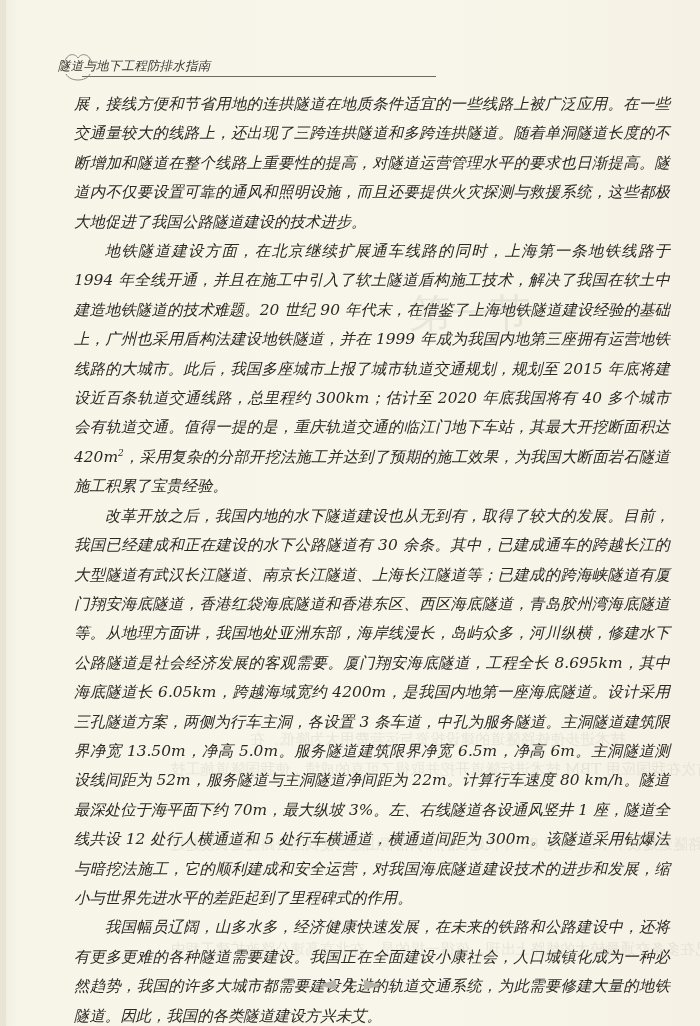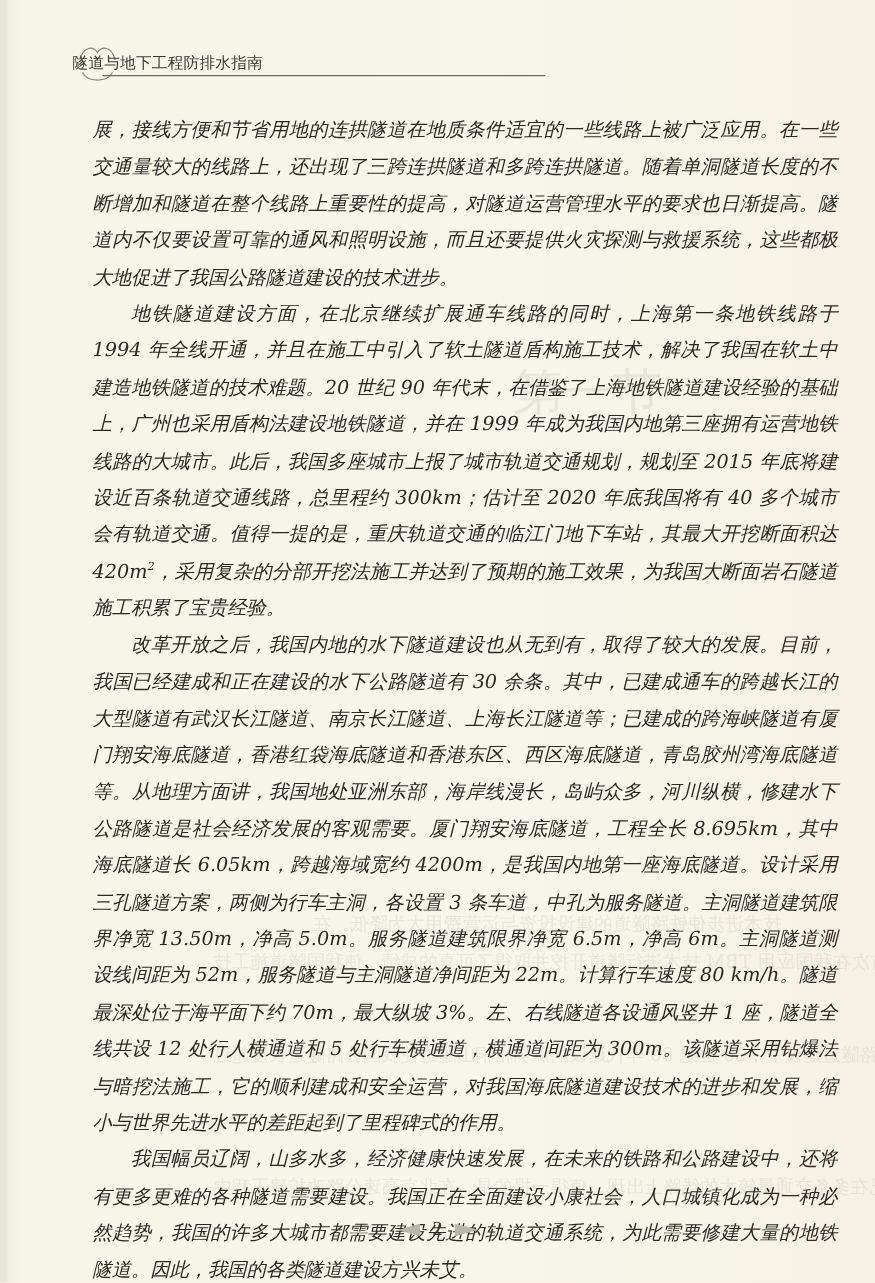--- a/index.html
+++ b/index.html
@@ -23,23 +23,24 @@
   }
   .left-edge {
     position: absolute;
     left: 0; top: 0;
     width: 6px; height: 1026px;
     background: #e8e4d6;
   }
   .running-header {
     position: absolute;
     left: 58px;
-    top: 40px;
+    top: 56px;
     width: 320px;
     height: 24px;
+    font-style: italic;
   }
   .header-ornament {
     position: absolute;
     left: 2px;
     top: -6px;
     width: 36px;
     height: 34px;
   }
   .header-title {
     position: absolute;

